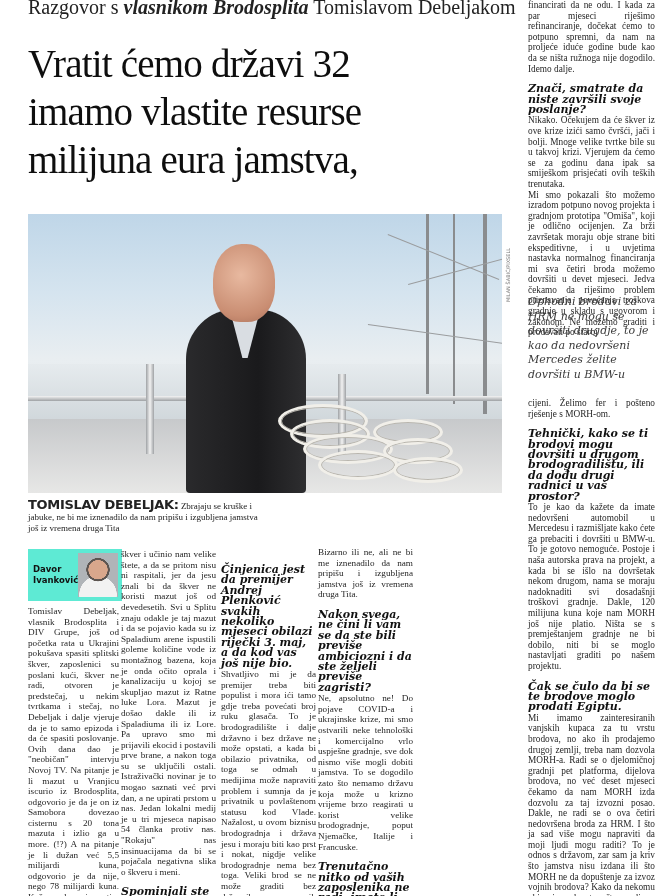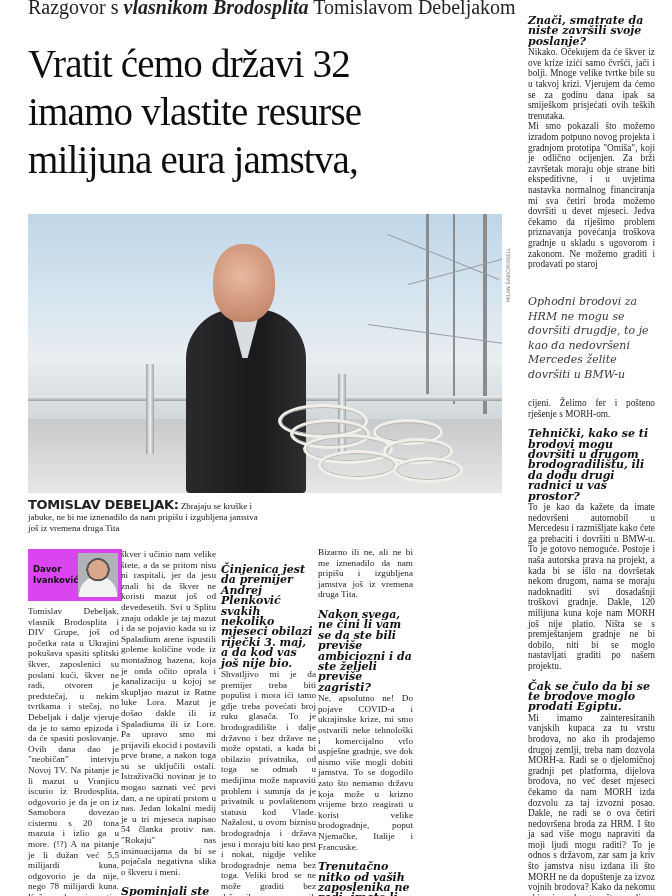--- a/index.html
+++ b/index.html
@@ -44,21 +44,21 @@
 
   .caption {
     position: absolute; left: 28px; top: 499px; width: 240px;
     font-family: "Liberation Serif", serif; font-size: 9px; line-height: 11px; color: #222;
   }
   .caption .cap-name { font-family: "DejaVu Sans", sans-serif; font-weight: 700; font-size: 13px; letter-spacing: -0.3px; }
 
   
   .author-box {
     position: absolute; left: 28px; top: 549px; width: 94px; height: 52px;
-    background: #d946ef; display: flex; align-items: center; justify-content: space-between;
+    background: #5eead4; display: flex; align-items: center; justify-content: space-between;
     padding-left: 5px;
   }
   .author-name { font-family: "DejaVu Sans", sans-serif; font-weight: 700; font-size: 8.5px; line-height: 11px; color: #111; }
   .author-photo { width: 42px; height: 44px; margin-right: 4px; background: radial-gradient(circle at 50% 38%, #d9a78c 0 28%, #5c5450 29% 34%, transparent 35%), radial-gradient(circle at 50% 95%, #f2f2f2 0 40%, #b0b4b8 41%); background-color: #9aa0a6; }
 
   
   .col {
     position: absolute; font-family: "Liberation Serif", serif; font-size: 9.2px; line-height: 10.6px;
     color: #262626; text-align: justify; hyphens: manual;
   }
@@ -149,20 +149,21 @@
 
 <div class="col c-c" style="left:318px;width:95px;">
   <p>Bizarno ili ne, ali ne bi me iznenadilo da nam pripišu i izgubljena jamstva još iz vremena druga Tita.</p>
   <p class="q">Nakon svega, ne čini li vam se da ste bili previše ambiciozni i da ste željeli previše zagristi?</p>
   <p>Ne, apsolutno ne! Do pojave COVID-a i ukrajinske krize, mi smo ostvarili neke tehnološki i komercijalno vrlo uspješne gradnje, sve dok nismo više mogli dobiti jamstva. To se dogodilo zato što nemamo državu koja može u krizno vrijeme brzo reagirati u korist velike brodogradnje, poput Njemačke, Italije i Francuske.</p>
   <p class="q">Trenutačno nitko od vaših zaposlenika ne radi, imate li podatke jesu li kod kuće ili su našli druge poslove?</p>
 
 </div>
 
 <div class="col c-r c-r-top">
+  <p>financirati da ne odu. I kada za par mjeseci riješimo refinanciranje, dočekat ćemo to potpuno spremni, da nam na proljeće iduće godine bude kao da se ništa ružnoga nije dogodilo. Idemo dalje.</p>
   <p class="q">Znači, smatrate da niste završili svoje poslanje?</p>
   <p>Nikako. Očekujem da će škver iz ove krize izići samo čvršći, jači i bolji. Mnoge velike tvrtke bile su u takvoj krizi. Vjerujem da ćemo se za godinu dana ipak sa smiješkom prisjećati ovih teških trenutaka.</p>
   <p>Mi smo pokazali što možemo izradom potpuno novog projekta i gradnjom prototipa "Omiša", koji je odlično ocijenjen. Za brži završetak moraju obje strane biti ekspeditivne, i u uvjetima nastavka normalnog financiranja mi sva četiri broda možemo dovršiti u devet mjeseci. Jedva čekamo da riješimo problem priznavanja povećanja troškova gradnje u skladu s ugovorom i zakonom. Ne možemo graditi i prodavati po staroj</p>
 </div>
 
 <div class="pull-quote">Ophodni brodovi za HRM ne mogu se dovršiti drugdje, to je kao da nedovršeni Mercedes želite dovršiti u BMW-u</div>
 
 <div class="col c-r c-r-bot" style="top:398px;">
   <p>cijeni. Želimo fer i pošteno rješenje s MORH-om.</p>
   <p class="q">Tehnički, kako se ti brodovi mogu dovršiti u drugom brodogradilištu, ili da dođu drugi radnici u vaš prostor?</p>

